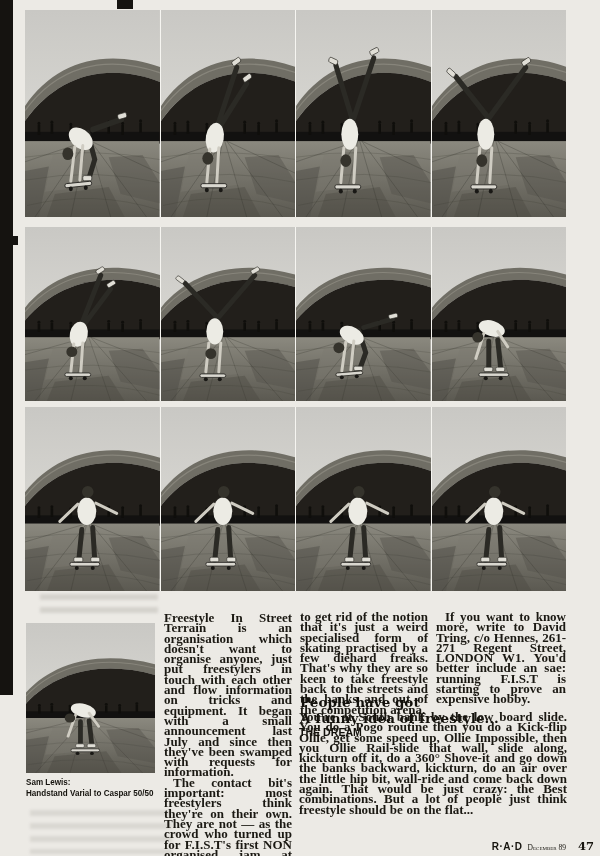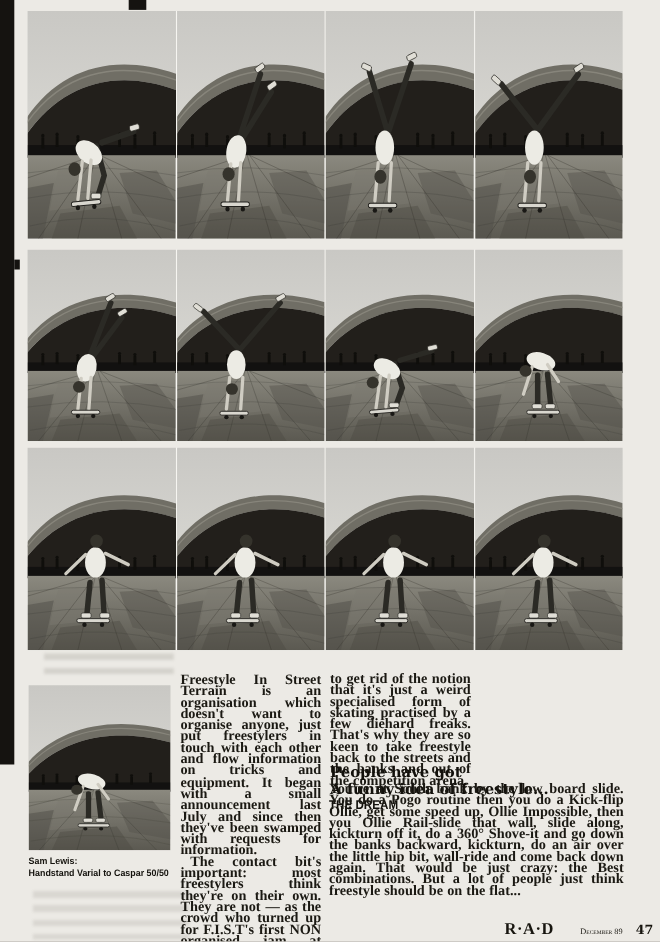--- a/index.html
+++ b/index.html
@@ -51,22 +51,22 @@
   .indent-first{text-indent:9px;}
   .pullquote{position:absolute;left:300px;top:694px;width:270px;text-align:left;
     font-family:"DejaVu Serif",serif;font-weight:bold;font-size:13.5px;line-height:16px;color:#12100b;}
   .dream-head{position:absolute;left:299px;top:726px;font-family:"Liberation Sans",sans-serif;
     font-weight:bold;font-size:11.5px;letter-spacing:0;transform:scaleX(.92);transform-origin:left;color:#12100b;}
   #dream-body{left:299px;top:712px;width:268px;}
   .photo-caption{position:absolute;left:26px;top:777px;width:160px;
     font-family:"Liberation Sans",sans-serif;font-weight:bold;font-size:8.5px;line-height:11px;
     transform:scaleX(.95);transform-origin:left;color:#15130e;}
   .footer{position:absolute;left:380px;top:836px;width:214px;text-align:right;white-space:nowrap;}
-  .footer .brand{font-family:Liberation Serif, serif;font-weight:bold;font-size:15px;letter-spacing:.5px;}
-  .footer .issue{font-family:"Liberation Serif",serif;font-size:7.5px;font-variant:small-caps;margin-left:20px;}
+  .footer .brand{font-family:Liberation Sans, sans-serif;font-weight:bold;font-size:10px;letter-spacing:.5px;}
+  .footer .issue{font-family:"Liberation Serif",serif;font-size:7.5px;font-variant:small-caps;margin-left:1px;}
   .footer .pageno{font-family:"DejaVu Serif",serif;font-weight:bold;font-size:11.5px;margin-left:8px;margin-top:44px;}
   
   .ghost{position:absolute;filter:blur(1.4px);opacity:.5;
     background:repeating-linear-gradient(180deg, rgba(104,101,90,.35) 0 6px, rgba(0,0,0,0) 6px 13px);}
   .ghost-top{left:40px;top:594px;width:118px;height:25px;}
   .ghost-bottom{left:30px;top:810px;width:142px;height:44px;opacity:.4;}
 </style>
 </head>
 <body>
 
@@ -1453,20 +1453,23 @@
   <div class="ghost ghost-bottom"></div>
 
 
   <div class="bodycol" id="col1">
     <div>Freestyle In Street Terrain is an organisation which doesn't want to organise anyone, just put freestylers in touch with each other and flow information on tricks and equipment. It began with a small announcement last July and since then they've been swamped with requests for information.</div>
     <div class="p2">The contact bit's important: most freestylers think they're on their own. They are not — as the crowd who turned up for F.I.S.T's first NON organised jam at South Bank proved to themselves and the amazed onlookers. F.I.S.T are also keen to encourage more people to open their minds to freestyle and</div>
   </div>
   <div class="bodycol" id="col2">
     <div>to get rid of the notion that it's just a weird specialised form of skating practised by a few diehard freaks. That's why they are so keen to take freestyle back to the streets and the banks and out of the competition arena.</div>
   </div>
+  <div class="bodycol indent-first" id="col3">
+    <div class="indent-first">If you want to know more, write to David Tring, c/o Hennes, 261-271 Regent Street, LONDON W1. You'd better include an sae: running F.I.S.T is starting to prove an expensive hobby.</div>
+  </div>
 
   <div class="pullquote">
     <div>People have got</div>
     <div>A funny idea of freestyle...</div>
   </div>
 
   <div class="dream-head">THE DREAM</div>
   <div class="bodycol" id="dream-body">You're at South bank by the low board slide. You do a Pogo routine then you do a Kick-flip Ollie, get some speed up, Ollie Impossible, then you Ollie Rail-slide that wall, slide along, kickturn off it, do a 360° Shove-it and go down the banks backward, kickturn, do an air over the little hip bit, wall-ride and come back down again. That would be just crazy: the Best combinations. But a lot of people just think freestyle should be on the flat...</div>
 
   <div class="footer">

